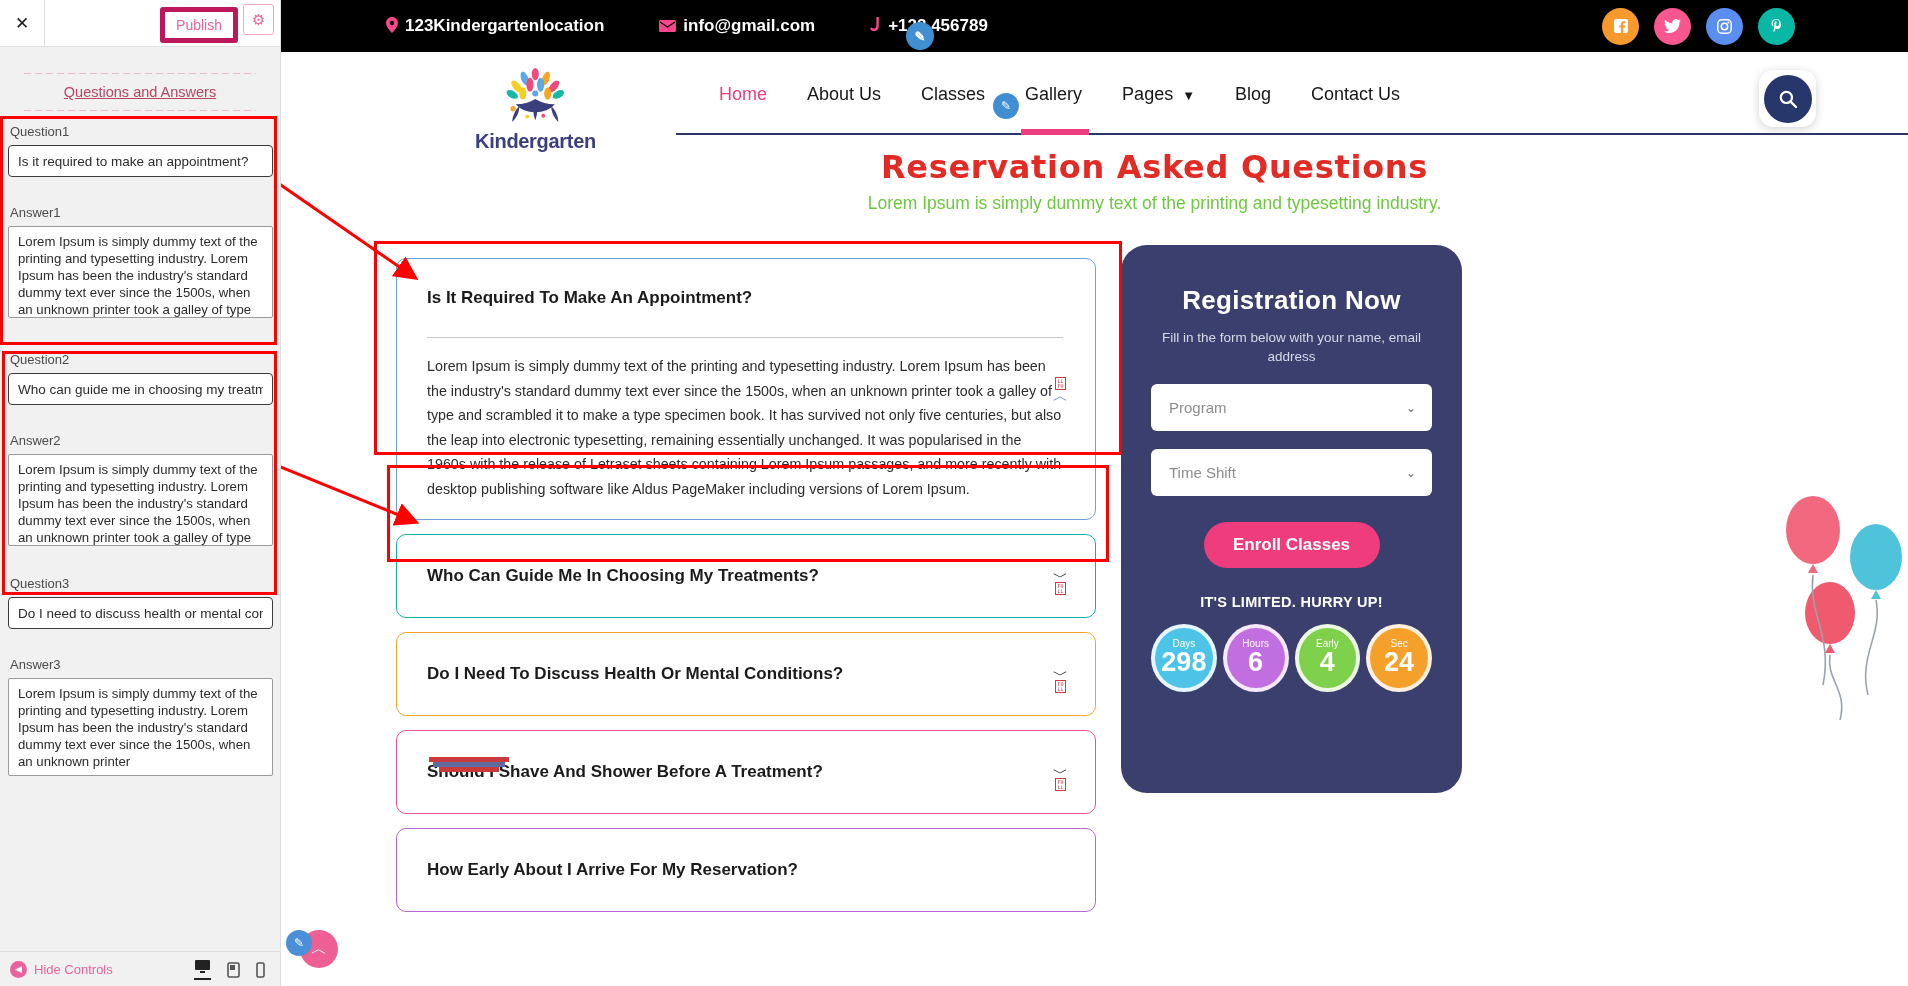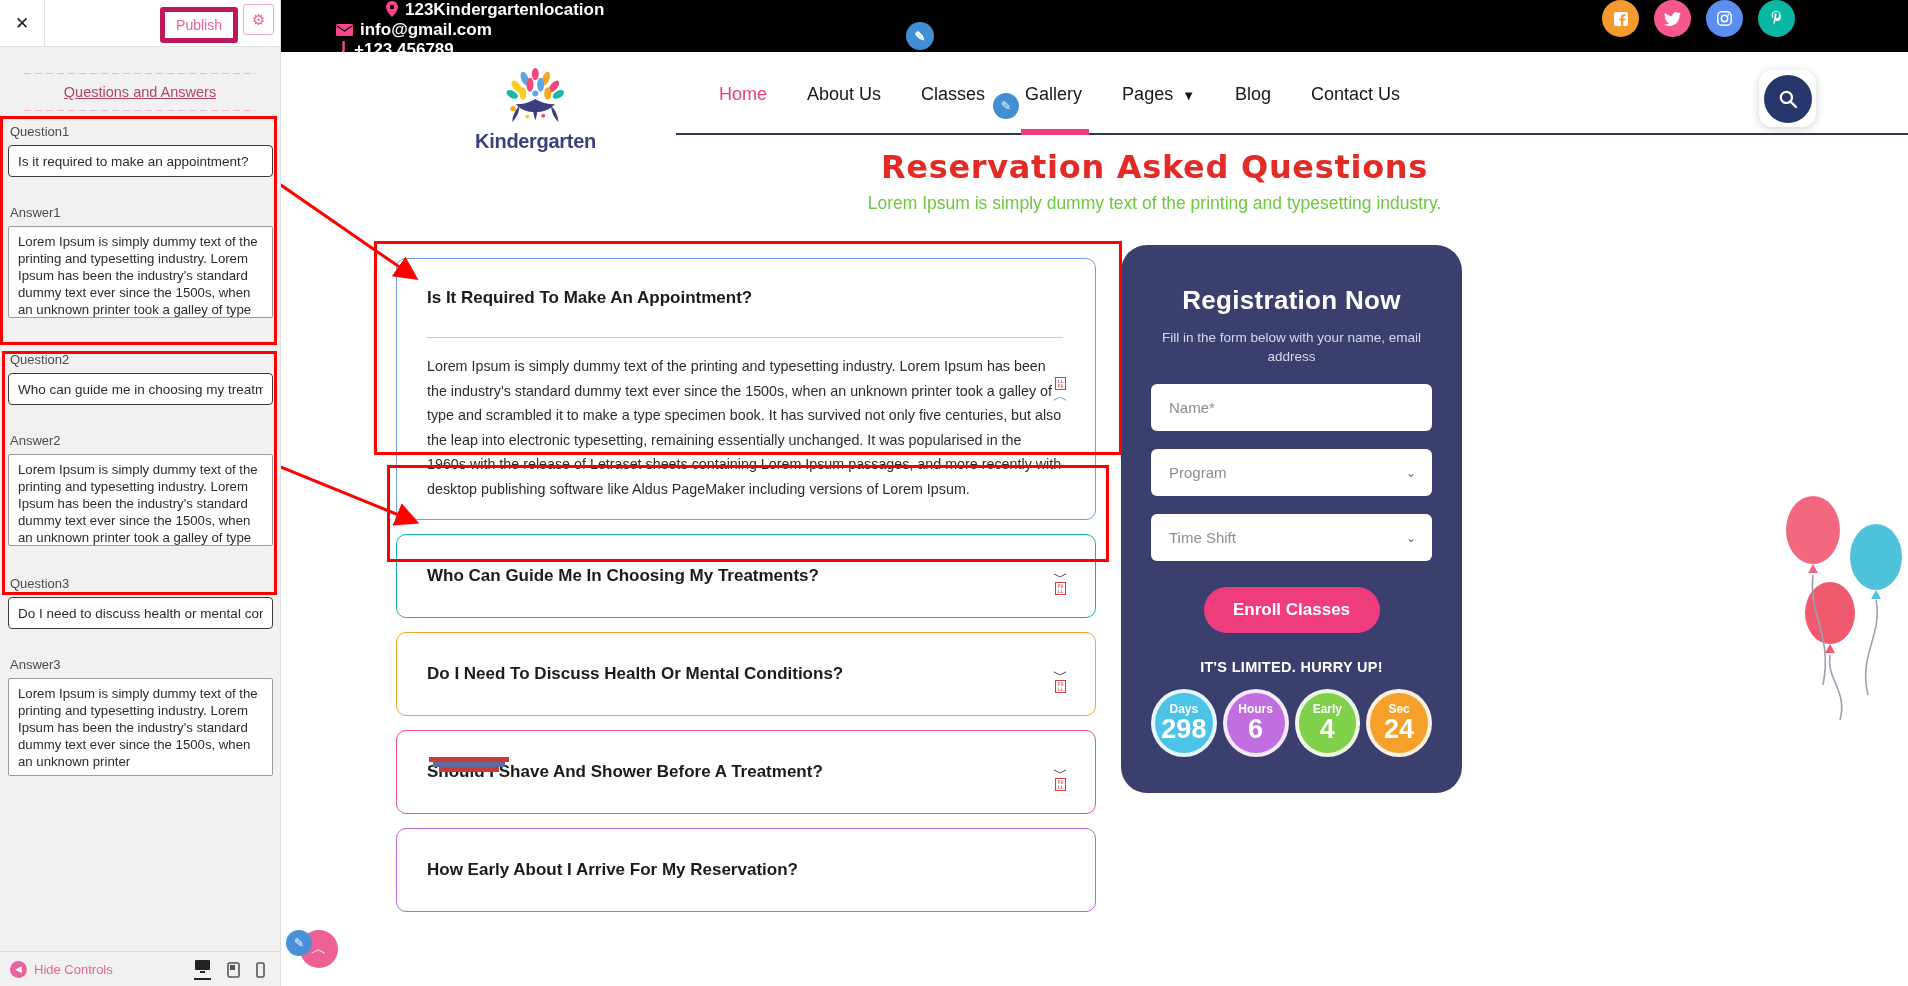--- a/index.html
+++ b/index.html
@@ -85,22 +85,22 @@
   #scroll-top-btn {
     position:absolute; left: 300px; bottom: 18px; width: 38px; height: 38px;
     background:#ee5f94; border-radius:50%; color:#fff; font-size:16px;
     display:flex; align-items:center; justify-content:center; z-index: 44; cursor:pointer;
   }
 
   
   #site { position: absolute; left: 281px; top: 0; width: 1627px; height: 986px; background:#fff; overflow:hidden; }
 
   #topbar {
-    height: 52px; background: #000; display:flex; align-items:flex-start; color:#fff;
-    font-size: 17px; font-weight: bold; position: relative; flex-direction: column;
+    height: 52px; background: #000; display:flex; align-items:center; color:#fff;
+    font-size: 17px; font-weight: bold; position: relative;
   }
   .tb-item { display:flex; align-items:center; gap: 7px; }
   #tb-loc { margin-left: 105px; }
   #tb-mail { margin-left: 55px; }
   #tb-phone { margin-left: 55px; }
   .tb-ico { color:#f9468a; font-size: 15px; }
   #socials { position:absolute; right: 113px; display:flex; gap: 15px; }
   .soc {
     width: 37px; height: 37px; border-radius: 50%;
     display:flex; align-items:center; justify-content:center; color:#fff; font-size:17px; cursor:pointer;
@@ -183,21 +183,21 @@
   .reg-caret { position:absolute; right: 16px; color:#6b6b6b; font-size: 12px; }
   #enroll-btn {
     margin: 26px auto 0; width: 176px; height: 46px; background:#ef3c7d; color:#fff;
     border-radius: 24px; display:flex; align-items:center; justify-content:center;
     font-size: 17px; font-weight: bold; cursor:pointer;
   }
   #limited { text-align:center; font-size: 14.5px; font-weight:bold; margin-top: 26px; letter-spacing:.3px;}
   #counters { display:flex; justify-content:center; gap: 6px; margin-top: 14px; }
   .ctr { width: 68px; height: 68px; border-radius:50%; display:flex; flex-direction:column;
          align-items:center; justify-content:center; border: 4px solid rgba(255,255,255,.85); }
-  .ctr-lab { font-size: 12px; font-weight:bold; color:#fff; }
+  .ctr-lab { font-size: 10px; font-weight:normal; color:#fff; }
   .ctr-val { font-size: 27px; font-weight:bold; color:#fff; margin-top:-2px; }
 
   
   #balloons { position:absolute; right: -20px; top: 485px; width: 150px; height: 260px; }
 
   #book-strip { position:absolute; left: 148px; top: 753px; width: 80px; height: 22px; }
 </style>
 </head>
 <body>
 
@@ -449,23 +449,20 @@
       <rect x="0" y="4" width="80" height="5" fill="#c93b3b"></rect>
       <rect x="4" y="9" width="72" height="5" fill="#5f6a9e"></rect>
       <rect x="10" y="14" width="60" height="5" fill="#c93b3b"></rect>
     </svg>
   </div>
 
   <div id="reg">
     <div id="reg-title">Registration Now</div>
     <div id="reg-sub">Fill in the form below with your name, email address</div>
 
-    <div class="reg-field">
-      <span>Name*</span>
-    </div>
     <div class="reg-field select">
       <span>Program</span>
       <span class="reg-caret">⌄</span>
     </div>
     <div class="reg-field select">
       <span>Time Shift</span>
       <span class="reg-caret">⌄</span>
     </div>
 
     <div id="enroll-btn">Enroll Classes</div>

